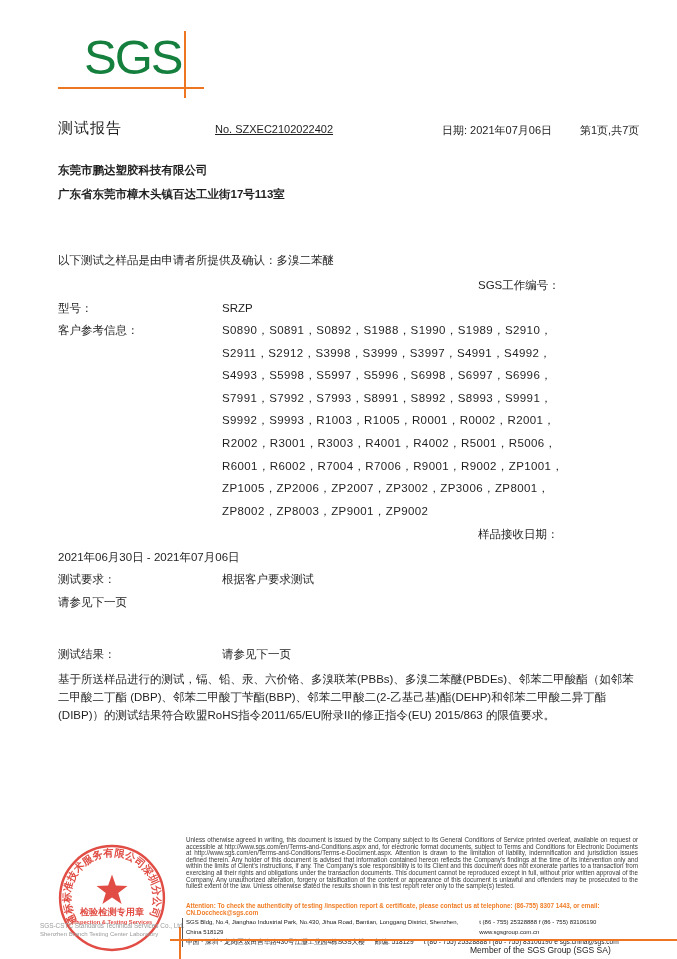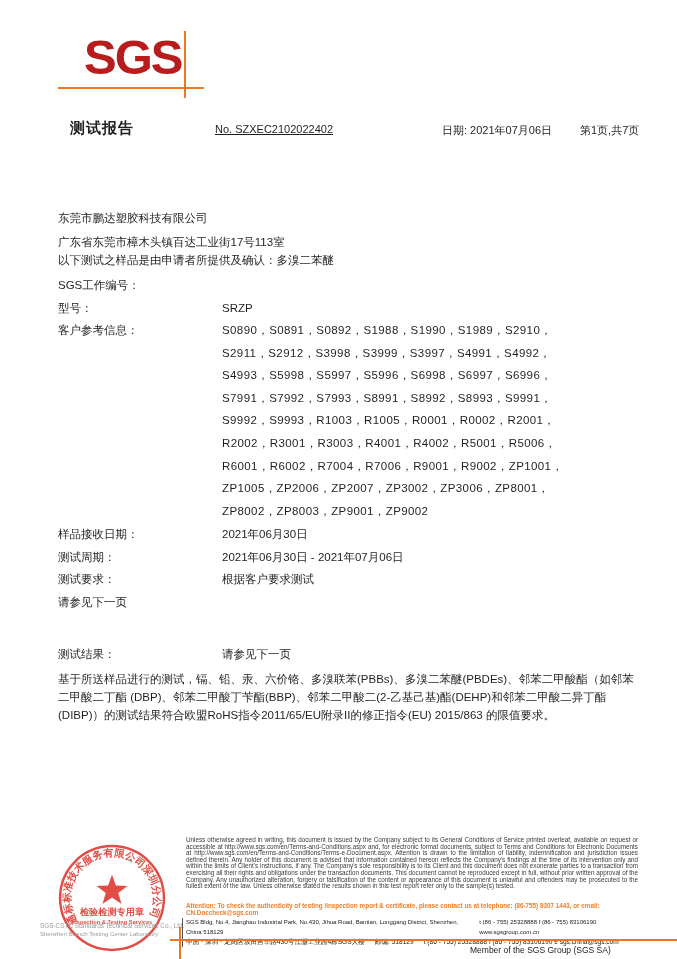--- a/index.html
+++ b/index.html
@@ -2,35 +2,35 @@
 <html><head>
 <meta charset="utf-8">
 <style>
   html,body{margin:0;padding:0;background:#ffffff;}
   .page{
     position:relative;width:677px;height:959px;background:#ffffff;
     font-family:"Liberation Sans","DejaVu Sans",sans-serif;color:#1f1f1f;overflow:hidden;
   }
   
   .logo-text{
-    position:absolute;left:84px;top:33px;font-size:49px;font-weight:bold;
-    color:#b91c1c;letter-spacing:-2px;line-height:1;
+    position:absolute;left:84px;top:33px;font-size:49px;font-weight:normal;
+    color:#15803d;letter-spacing:-2px;line-height:1;
   }
   .logo-hline{position:absolute;left:58px;top:87px;width:146px;height:2px;background:#ee7623;}
   .logo-vline{position:absolute;left:184px;top:31px;width:2px;height:67px;background:#ee7623;}
   
-  .title{position:absolute;left:58px;top:119px;font-size:15px;font-weight:bold;letter-spacing:1px;margin-left:12px;}
+  .title{position:absolute;left:58px;top:119px;font-size:15px;font-weight:normal;letter-spacing:1px;}
   .report-no{position:absolute;left:215px;top:123px;font-size:11px;text-decoration:underline;}
   .hdate{position:absolute;left:442px;top:123px;font-size:11px;}
   .hpage{position:absolute;left:580px;top:123px;font-size:11px;}
-  .applicant{position:absolute;left:58px;top:158px;font-size:11.5px;font-weight:400;line-height:24px;margin-top:48px;}
+  .applicant{position:absolute;left:58px;top:158px;font-size:11.5px;font-weight:700;line-height:24px;}
   
   .main{position:absolute;left:58px;top:252px;width:584px;font-size:11.5px;}
   .intro{margin-bottom:9px;line-height:16px;}
-  .frow{display:flex;margin-bottom:6px;line-height:16.5px;}
+  .frow{display:flex;margin-bottom:6px;line-height:16.5px;justify-content:flex-end;}
   .flabel{width:164px;flex:none;}
   .fvalue{flex:1;}
   .codes div{line-height:22.6px;letter-spacing:0.4px;}
   .codes{margin-top:-3px;margin-bottom:-2px;}
   .conclusion-value{line-height:18px;}
   .gap-lg{margin-bottom:7px;margin-top:36px;}
   
   .stamp{position:absolute;left:56px;top:842px;width:112px;height:112px;opacity:0.88;}
   .foot-company{position:absolute;left:40px;top:921px;width:150px;color:#9a9a9a;line-height:9px;}
   .foot-company .l1{font-size:6.4px;}
@@ -92,25 +92,23 @@
         <div>S9992，S9993，R1003，R1005，R0001，R0002，R2001，</div>
         <div>R2002，R3001，R3003，R4001，R4002，R5001，R5006，</div>
         <div>R6001，R6002，R7004，R7006，R9001，R9002，ZP1001，</div>
         <div>ZP1005，ZP2006，ZP2007，ZP3002，ZP3006，ZP8001，</div>
         <div>ZP8002，ZP8003，ZP9001，ZP9002</div>
       </div>
     </div>
 
     <div class="frow">
       <div class="flabel">样品接收日期：</div>
-      <div class="fvalue">2021年06月30日</div>
     </div>
 
     <div class="frow">
-      <div class="flabel">测试周期：</div>
       <div class="fvalue">2021年06月30日 - 2021年07月06日</div>
     </div>
 
     <div class="frow">
       <div class="flabel">测试要求：</div>
       <div class="fvalue">根据客户要求测试</div>
     </div>
 
     <div class="frow">
       <div class="fvalue">请参见下一页</div>

